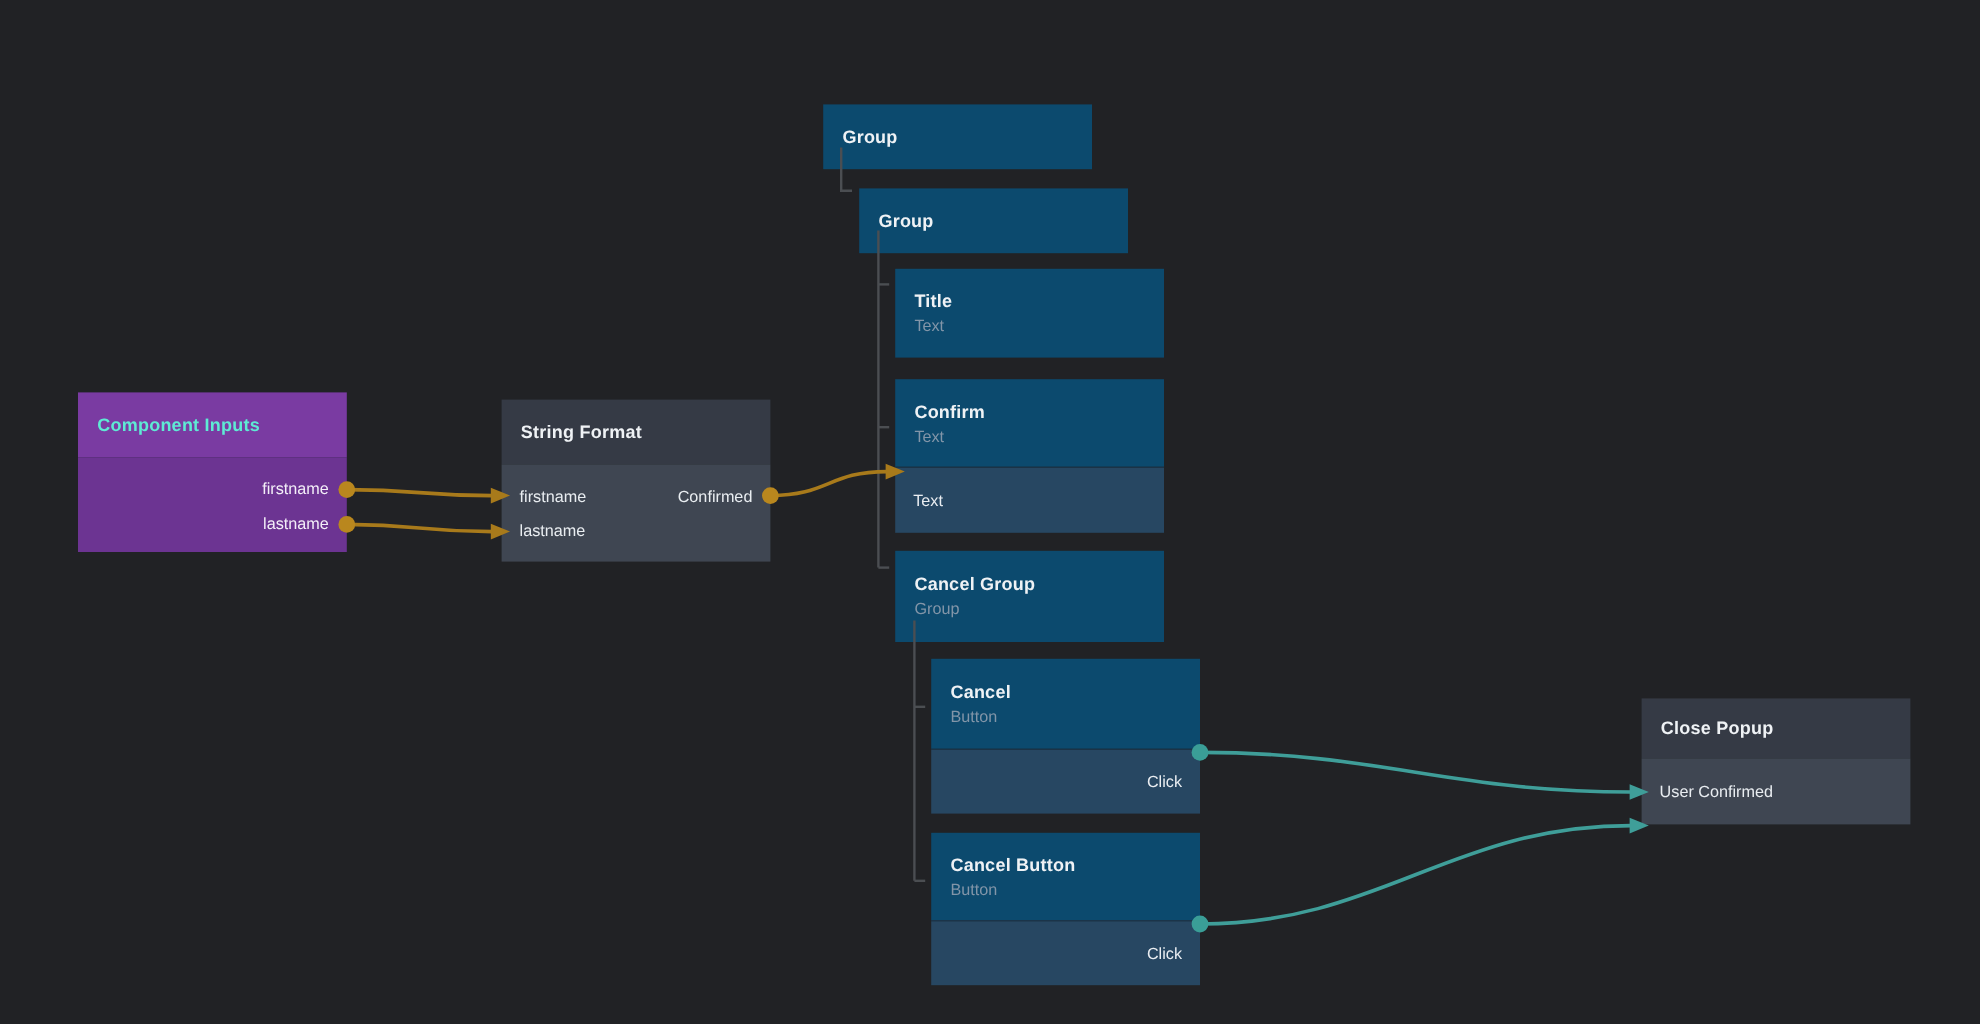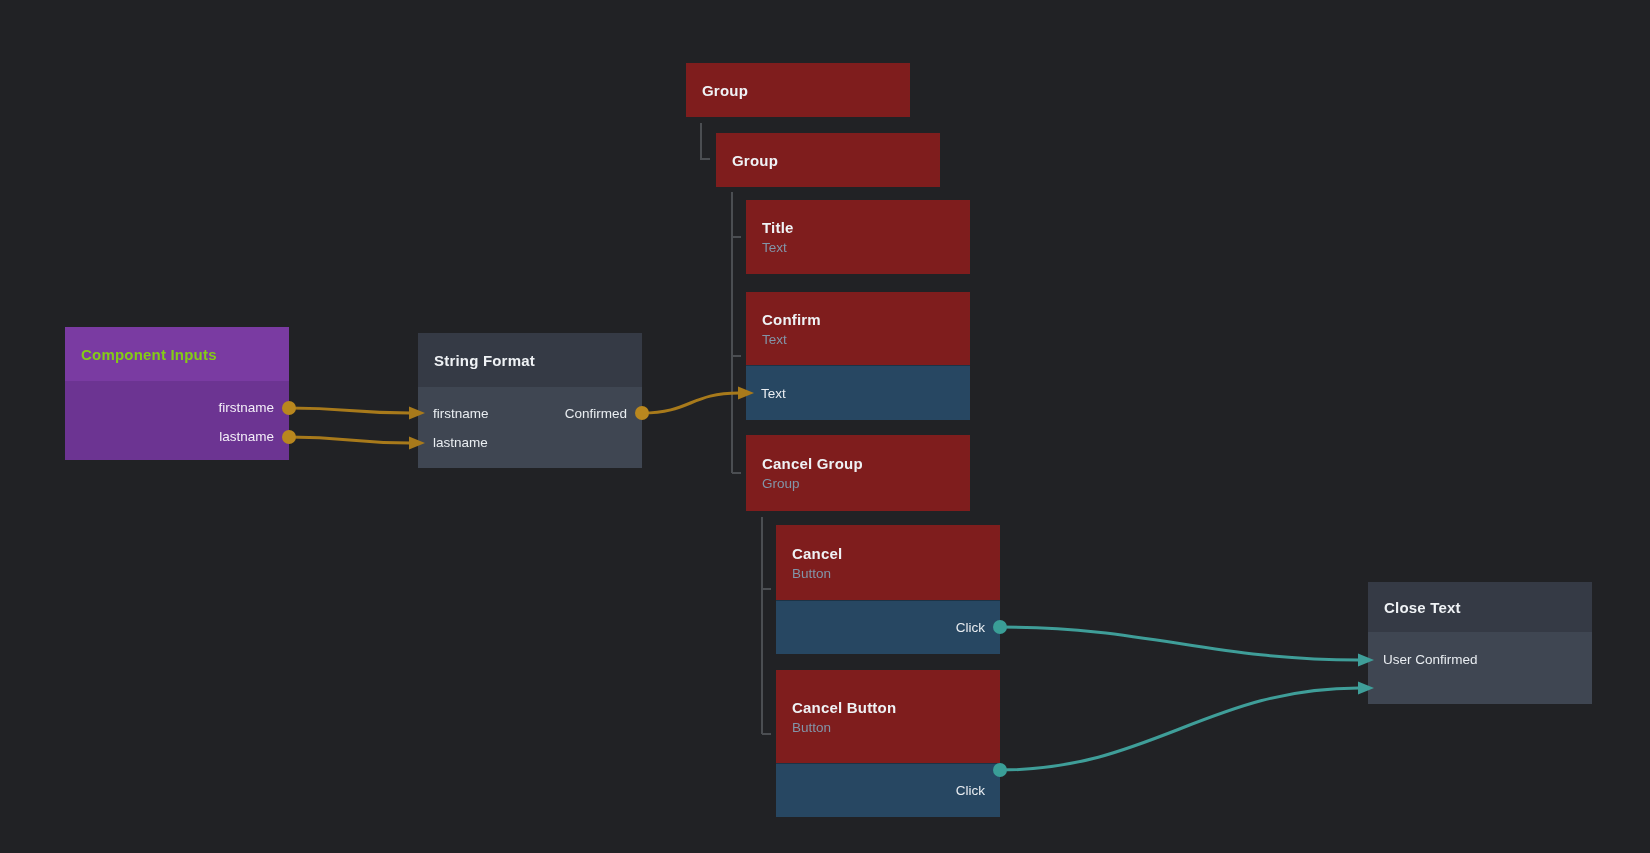--- a/index.html
+++ b/index.html
@@ -9,37 +9,37 @@
     font-family:"Liberation Sans","DejaVu Sans",sans-serif;
   }
   #wires{position:absolute;left:0;top:0;z-index:3;pointer-events:none;}
   .node{position:absolute;box-sizing:border-box;z-index:2;}
   .hdr{display:flex;flex-direction:column;justify-content:center;padding-left:16px;box-sizing:border-box;}
   .hdr.single{height:54px;}
   .hdr.double{height:74px;}
   .title{font-size:15px;font-weight:700;color:#eff2f5;letter-spacing:.2px;white-space:nowrap;}
   .sub{font-size:13.5px;color:#8295a8;margin-top:4px;white-space:nowrap;}
   
-  .blue .hdr{background:#7f1d1d;}
+  .blue .hdr{background:#0c4a6e;margin-top:24px;}
   .blue .portrow{background:#274762;border-top:1px solid rgba(0,0,0,.28);}
   .portrow{height:54px;display:flex;align-items:center;padding:0 15px;box-sizing:border-box;
            font-size:13.5px;color:#e9edf1;}
   .portrow.out{justify-content:flex-end;}
   
   .gray .hdr{background:#353a45;}
   .gray .gbody{background:#3f4652;}
   .gbody{box-sizing:border-box;}
   .grow{height:29px;display:flex;align-items:center;padding:0 15px;font-size:13.5px;color:#e9edf1;white-space:nowrap;}
   .grow.between{justify-content:space-between;}
   .grow.right{justify-content:flex-end;}
   
   .purple .hdr{background:#7a3ba2;}
   .purple .gbody{background:#6c3492;}
   .purple .grow{color:#f3eef8;}
-  .purple .title{color:#84cc16;}
+  .purple .title{color:#5eead4;}
 </style>
 </head>
 <body>
 
 <div id="canvas">
 
   <div class="node blue" style="left:686px;top:63px;width:224px">
     <div class="hdr single">
       <div class="title">Group</div>
     </div>
@@ -79,21 +79,21 @@
     <div class="hdr double" style="height:75px">
       <div class="title">Cancel</div>
       <div class="sub">Button</div>
     </div>
     <div class="portrow out">
       <span>Click</span>
     </div>
   </div>
 
   <div class="node blue" style="left:776px;top:670px;width:224px">
-    <div class="hdr double" style="height:93px">
+    <div class="hdr double" style="height:73px">
       <div class="title">Cancel Button</div>
       <div class="sub">Button</div>
     </div>
     <div class="portrow out">
       <span>Click</span>
     </div>
   </div>
 
   <div class="node purple" style="left:65px;top:327px;width:224px">
     <div class="hdr single">
@@ -119,23 +119,23 @@
         <span>Confirmed</span>
       </div>
       <div class="grow">
         <span>lastname</span>
       </div>
     </div>
   </div>
 
   <div class="node gray" style="left:1368px;top:582px;width:224px">
     <div class="hdr single" style="height:50px">
-      <div class="title">Close Text</div>
+      <div class="title">Close Popup</div>
     </div>
-    <div class="gbody" style="padding:13px 0 30px">
+    <div class="gbody" style="padding:13px 0 13px">
       <div class="grow">
         <span>User Confirmed</span>
       </div>
     </div>
   </div>
 
   <svg id="wires" width="1650" height="853">
       <polyline points="701,123 701,159 710,159" fill="none" stroke="#4b4e52" stroke-width="2"></polyline>
       <polyline points="732,192 732,473" fill="none" stroke="#4b4e52" stroke-width="2"></polyline>
       <polyline points="732,237 741,237" fill="none" stroke="#4b4e52" stroke-width="2"></polyline>

